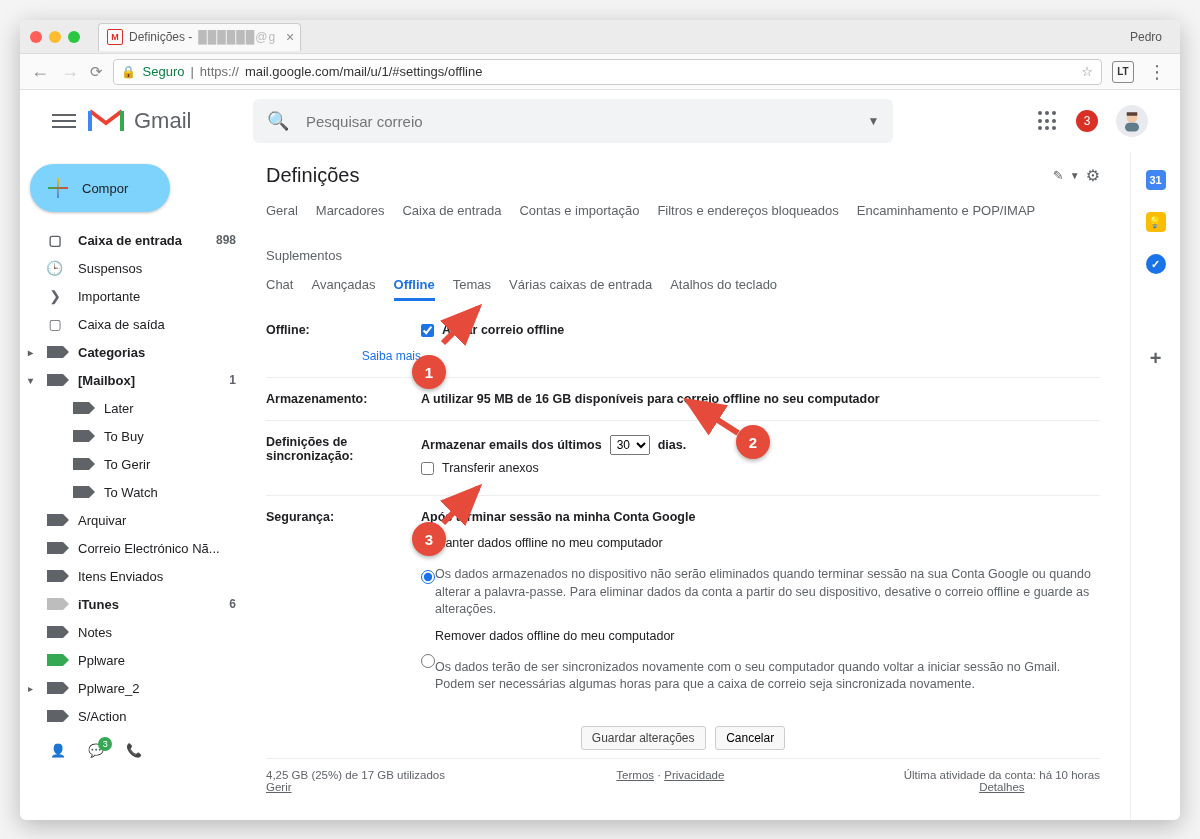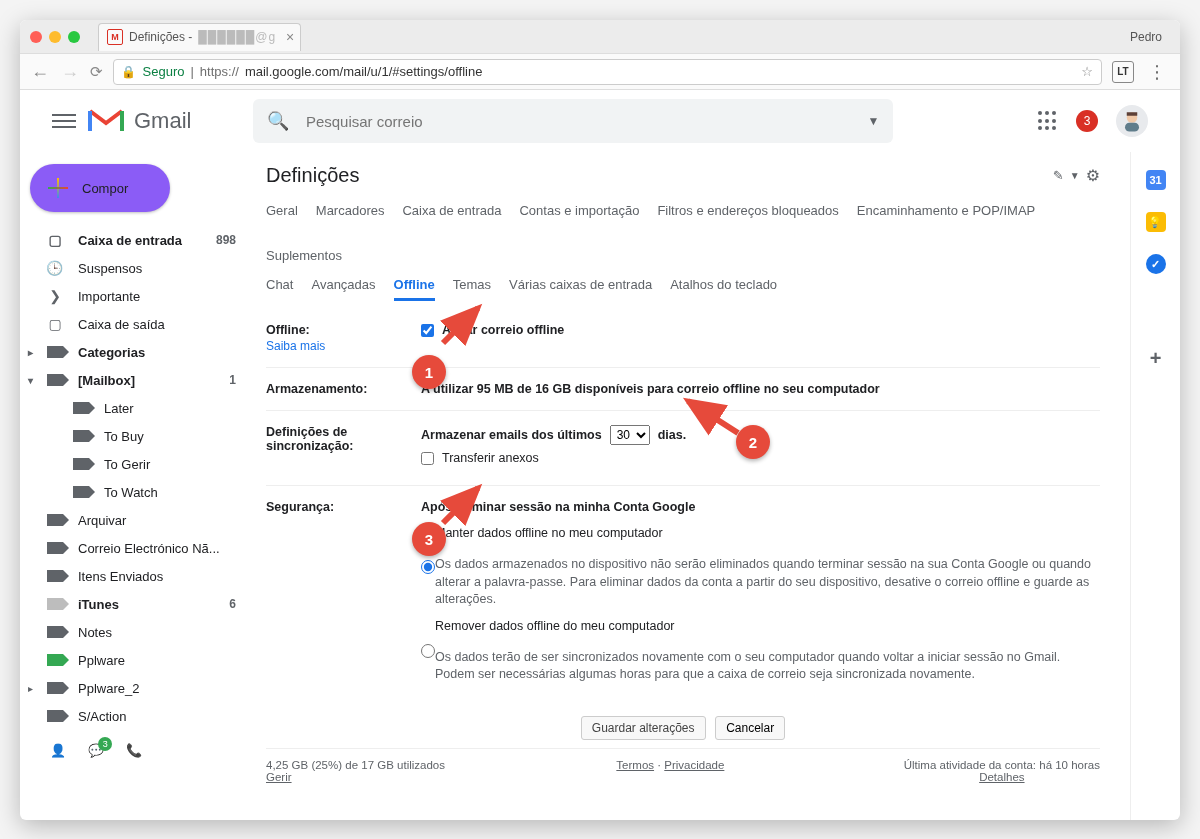--- a/index.html
+++ b/index.html
@@ -37,21 +37,21 @@
   .search-box .caret{color:#5f6368;font-size:12px;cursor:pointer;}
   .hdr-right{margin-left:auto;display:flex;align-items:center;gap:18px;}
   .apps-grid{width:20px;height:20px;display:grid;grid-template-columns:repeat(3,4px);grid-gap:3px;cursor:pointer;}
   .apps-grid span{width:4px;height:4px;background:#5f6368;border-radius:50%;}
   .notif{width:22px;height:22px;border-radius:50%;background:#d93025;color:#fff;font-size:12px;display:flex;align-items:center;justify-content:center;cursor:pointer;}
   .avatar{width:32px;height:32px;border-radius:50%;background:#e8eaed;display:flex;align-items:center;justify-content:center;cursor:pointer;overflow:hidden;}
   .avatar svg{width:28px;height:28px;}
 
   .body-area{flex:1;display:flex;overflow:hidden;}
   .sidebar{width:236px;padding-top:8px;overflow-y:auto;font-size:13px;color:#202124;}
-  .compose-btn{margin:4px 10px 14px 10px;height:48px;width:140px;border-radius:24px;background:#8b5cf6;box-shadow:0 1px 3px rgba(0,0,0,.25);display:flex;align-items:center;gap:14px;padding:0 18px;cursor:pointer;}
+  .compose-btn{margin:4px 10px 14px 10px;height:48px;width:140px;border-radius:24px;background:#7dd3fc;box-shadow:0 1px 3px rgba(0,0,0,.25);display:flex;align-items:center;gap:14px;padding:0 18px;cursor:pointer;}
   .plus-ico{width:20px;height:20px;position:relative;}
   .plus-ico::before,.plus-ico::after{content:"";position:absolute;background:#d93025;}
   .plus-ico::before{left:9px;top:0;width:2px;height:20px;background:linear-gradient(#fbbc04,#4285f4);}
   .plus-ico::after{top:9px;left:0;height:2px;width:20px;background:linear-gradient(90deg,#34a853,#ea4335);}
   .nav-item{height:28px;display:flex;align-items:center;padding: 0 16px 0 26px;gap:14px;cursor:pointer;border-radius:0 14px 14px 0;margin-right:4px;position:relative;}
   .nav-item .ni-icon{width:18px;color:#5f6368;display:flex;align-items:center;justify-content:center;font-size:14px;}
   .nav-item.bold{font-weight:bold;}
   .nav-item .count{margin-left:auto;font-size:12px;color:#5f6368;}
   .nav-item.indent{padding-left:52px;}
   .nav-item .expand{position:absolute;left:8px;color:#5f6368;font-size:10px;}
@@ -66,21 +66,21 @@
   .main{flex:1;padding:10px 30px 10px 10px;overflow-y:auto;font-size:13px;color:#202124;}
   .settings-hdr{display:flex;align-items:center;margin:2px 0 10px 0;}
   .settings-title{font-size:20px;}
   .settings-tools{margin-left:auto;display:flex;align-items:center;gap:6px;color:#5f6368;}
   .settings-tools span{cursor:pointer;}
   .tabs-row{display:flex;flex-wrap:wrap;gap:18px;font-size:13px;border-bottom:0;margin-bottom:2px;}
   .tabs-row span{color:#5f6368;padding:6px 0;cursor:pointer;}
   .tabs-row span.active{color:#1a73e8;font-weight:bold;border-bottom:3px solid #1a73e8;}
   .section{display:flex;border-bottom:1px solid #eee;padding:14px 0;}
   .section .label{width:155px;font-weight:bold;font-size:12.5px;}
-  .section .label a{display:block;font-weight:normal;color:#1a73e8;font-size:12px;margin-top:2px;text-decoration:none;cursor:pointer;}
+  .section .label a{display:block;font-weight:normal;color:#1a73e8;font-size:12px;margin-top:12px;text-decoration:none;cursor:pointer;text-align:right;}
   .section .content{flex:1;font-size:12.5px;}
   .content .row{display:flex;align-items:center;gap:8px;margin-bottom:6px;}
   input[type="checkbox"]{width:13px;height:13px;accent-color:#1a73e8;cursor:pointer;}
   input[type="radio"]{width:14px;height:14px;accent-color:#1a73e8;cursor:pointer;}
   select{font-size:12px;padding:1px 2px;cursor:pointer;}
   .radio-block{display:flex;margin-bottom:10px;align-items:center;}
   .radio-block .rtxt{flex:1;}
   .radio-block .rtxt .desc{color:#5f6368;margin-top:16px;line-height:1.4;}
   .btn-row{text-align:center;padding:8px 0;border-bottom:1px solid #eee;}
   .btn{font-size:12px;padding:4px 10px;border:1px solid #ccc;background:#f8f8f8;border-radius:3px;cursor:pointer;margin:0 3px;}

